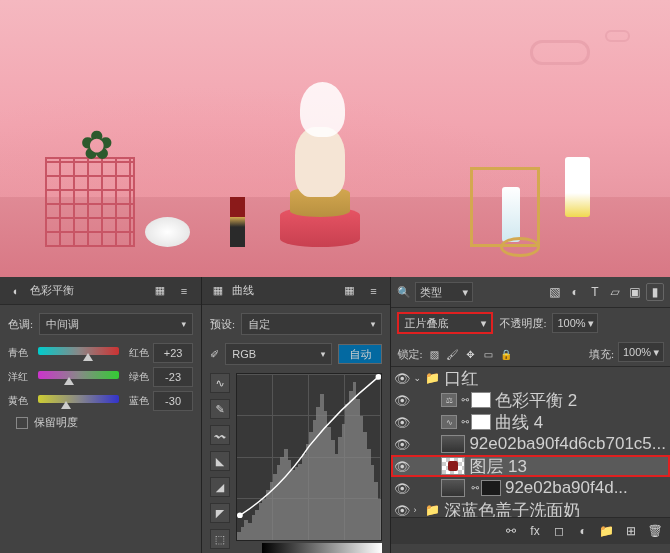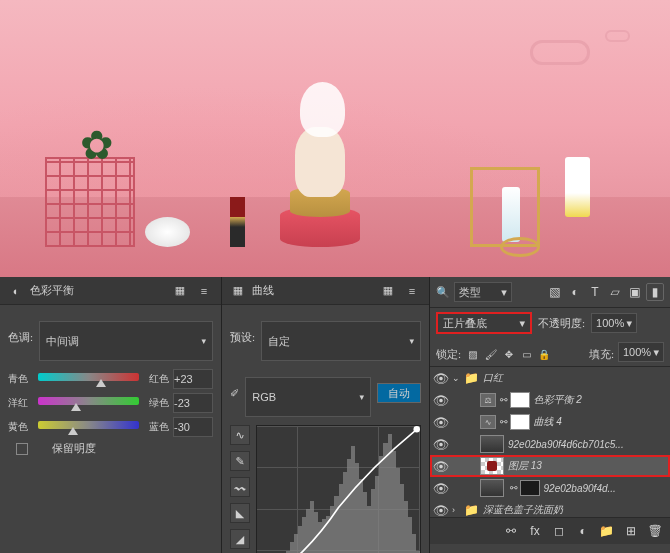--- a/index.html
+++ b/index.html
@@ -31,35 +31,35 @@
     .panel-right { flex: 1; }
     
     .panel-header { height: 28px; display: flex; align-items: center; padding: 0 8px; background: #383838; border-bottom: 1px solid #2a2a2a; gap: 6px; }
     .panel-header .icn { width: 16px; height: 16px; display: flex; align-items: center; justify-content: center; }
     .panel-header .title { flex: 1; }
     .header-btn { width: 18px; height: 18px; display: flex; align-items: center; justify-content: center; cursor: pointer; }
     
     .panel-body { padding: 8px; }
     .row { display: flex; align-items: center; margin-bottom: 8px; gap: 6px; }
     .label { white-space: nowrap; font-family: Liberation Serif, serif; }
-    .dropdown { flex: 1; height: 40px; background: #383838; border: 1px solid #555; display: flex; align-items: center; padding: 0 6px; justify-content: space-between; cursor: pointer; margin-top: 8px; }
+    .dropdown { flex: 1; height: 22px; background: #383838; border: 1px solid #555; display: flex; align-items: center; padding: 0 6px; justify-content: space-between; cursor: pointer; }
     .dropdown .arrow { font-size: 9px; }
     
     .slider-row { display: flex; align-items: center; margin-bottom: 4px; gap: 4px; }
     .slider-label-l { width: 26px; font-size: 10px; }
     .slider-label-r { width: 26px; font-size: 10px; text-align: right; }
     .slider-track { flex: 1; height: 12px; position: relative; cursor: pointer; }
     .grad { height: 8px; border-radius: 2px; }
     .g-cyan-red { background: linear-gradient(90deg, #00cccc, #888, #cc3333); }
     .g-mag-grn { background: linear-gradient(90deg, #cc33cc, #888, #33cc33); }
     .g-yel-blu { background: linear-gradient(90deg, #cccc33, #888, #3333cc); }
     .slider-thumb { position: absolute; top: 6px; width: 0; height: 0; border-left: 5px solid transparent; border-right: 5px solid transparent; border-bottom: 8px solid #ccc; }
-    .num-input { width: 40px; height: 20px; background: #383838; border: 1px solid #555; text-align: left; line-height: 18px; }
-    
-    .checkbox-row { display: flex; align-items: center; gap: 24px; margin-top: 0; padding: 0 8px;}
+    .num-input { width: 40px; height: 20px; background: #383838; border: 1px solid #555; text-align: center; line-height: 18px; }
+    
+    .checkbox-row { display: flex; align-items: center; gap: 6px; margin-top: 0; padding: 0 8px;}
     .checkbox { width: 12px; height: 12px; border: 1px solid #888; cursor: pointer; }
     
     .curves-body { padding: 8px; }
     .btn-auto { height: 20px; padding: 0 10px; background: #0369a1; border: 1px solid #666; cursor: pointer; display: flex; align-items: center; }
     .curves-main { display: flex; gap: 6px; margin-top: 6px; }
     .tools-col { display: flex; flex-direction: column; gap: 6px; width: 20px; }
     .tool-btn { width: 20px; height: 20px; background: #4a4a4a; border: 1px solid #333; cursor: pointer; display: flex; align-items: center; justify-content: center; font-size: 11px; }
     .curves-graph { flex: 1; height: 168px; background: #383838; border: 1px solid #222; position: relative; }
     .curves-grid { position: absolute; inset: 0; background: repeating-linear-gradient(90deg, transparent 0 24.5%, #555 24.5% 25%), repeating-linear-gradient(0deg, transparent 0 24.5%, #555 24.5% 25%); }
     .curves-histo { position: absolute; inset: 0; display: flex; align-items: flex-end; }
@@ -89,21 +89,21 @@
     .disclosure { width: 12px; cursor: pointer; font-size: 9px; }
     .folder-icn { font-size: 12px; margin-right: 4px; }
     .adj-icn { width: 16px; height: 14px; background: #666; border: 1px solid #888; margin-right: 2px; display: flex; align-items: center; justify-content: center; font-size: 8px; }
     .link-icn { font-size: 9px; margin: 0 2px; }
     .mask-thumb { width: 20px; height: 16px; background: #fff; border: 1px solid #888; margin-right: 4px; }
     .mask-thumb.dark { background: #1a1a1a; }
     .layer-thumb { width: 24px; height: 18px; border: 1px solid #888; margin-right: 4px; }
     .thumb-checker { background: repeating-conic-gradient(#ccc 0 25%, #fff 0 50%) 0 0/8px 8px; position: relative; }
     .thumb-checker::after { content: ""; position: absolute; inset: 3px 6px; background: #8b1a1a; border-radius: 2px; }
     .thumb-img { background: linear-gradient(#555, #333); }
-    .layer-name { flex: 1; white-space: nowrap; overflow: hidden; text-overflow: ellipsis; font-size: 10px; font-style: italic; }
+    .layer-name { flex: 1; white-space: nowrap; overflow: hidden; text-overflow: ellipsis; font-size: 17px; }
     
     .layers-footer { display: flex; justify-content: flex-end; padding: 4px 6px; gap: 6px; border-top: 1px solid #2a2a2a; background: #383838; }
     .footer-btn { width: 18px; height: 18px; display: flex; align-items: center; justify-content: center; cursor: pointer; font-size: 12px; }
   </style>
 </head>
 <body>
 
 <div class="canvas-area">
   <div class="canvas-shape1"></div>
   <div class="canvas-shape2"></div>

